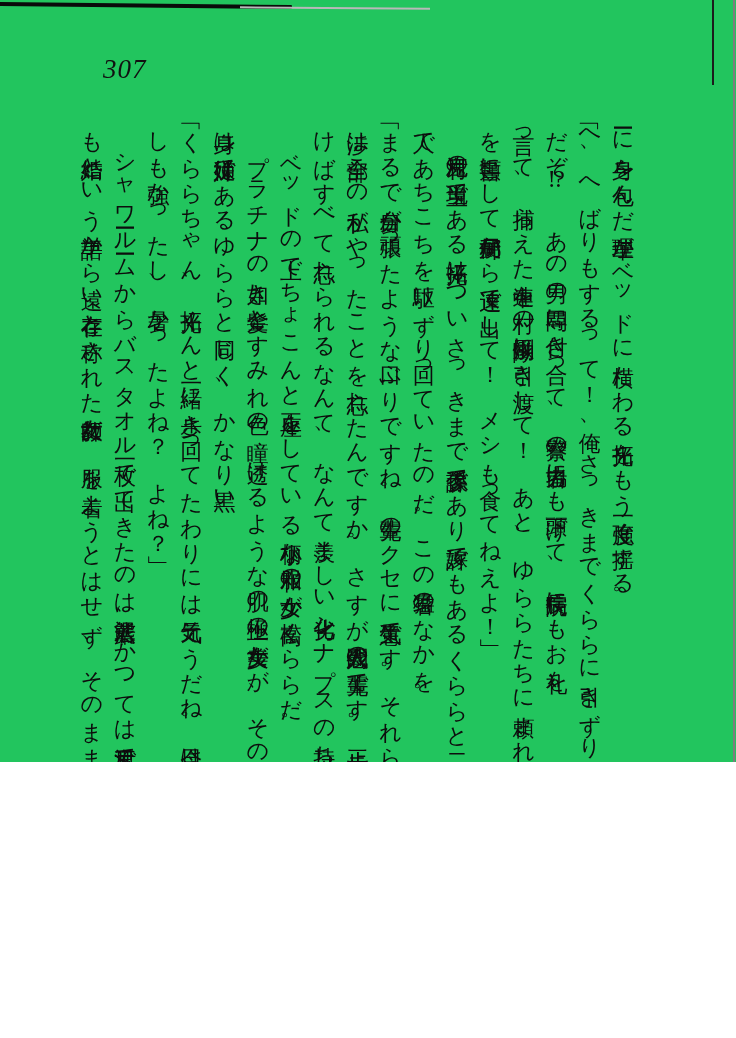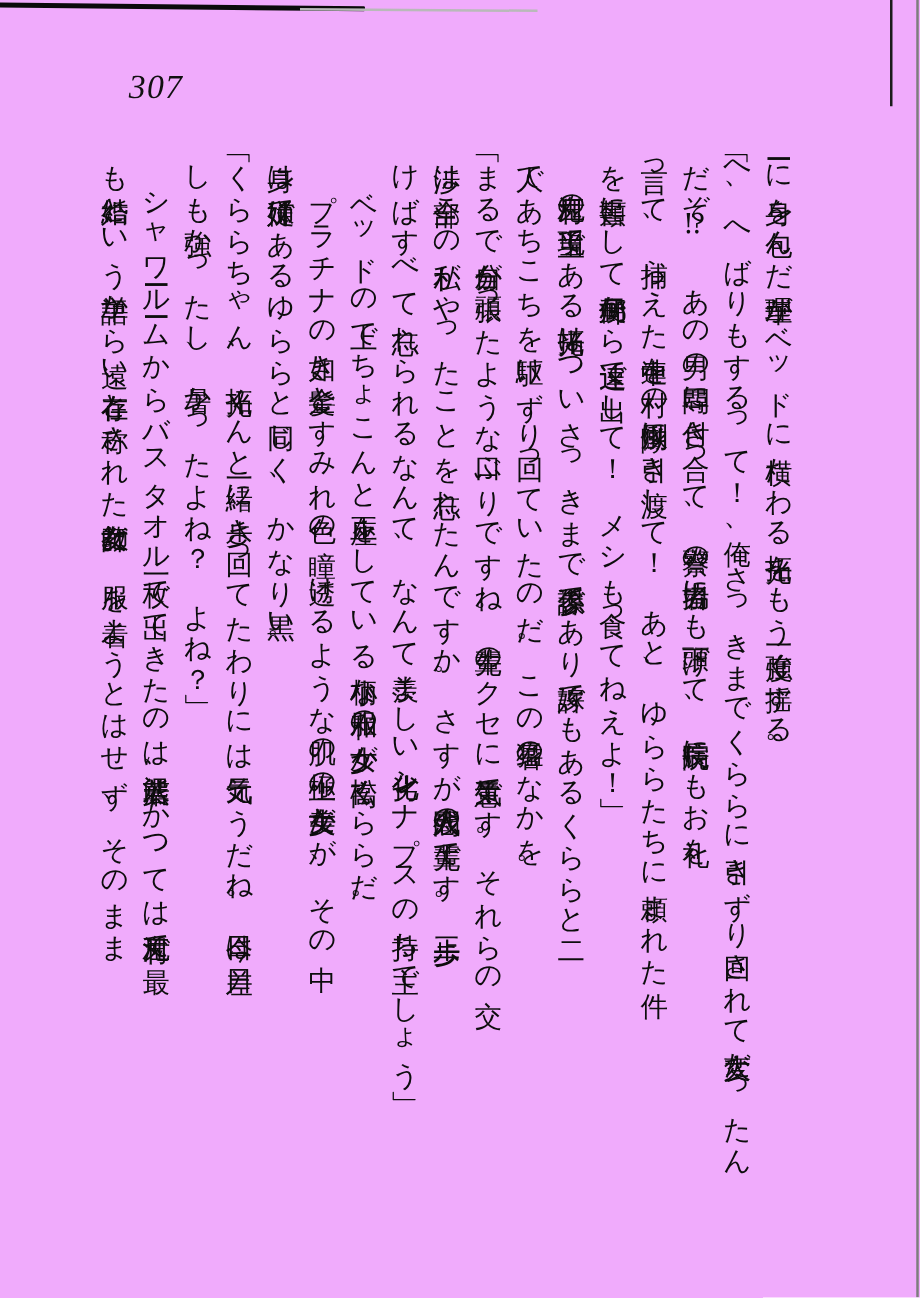--- a/index.html
+++ b/index.html
@@ -3,22 +3,22 @@
 <meta charset="utf-8">
 <style>
   html, body {
     margin: 0;
     padding: 0;
     background: #ffffff;
   }
   .page {
     position: relative;
     width: 736px;
-    height: 1038px;
-    background: #f0abfc;
+    height: 762px;
+    background: #22c55e;
     overflow: hidden;
     font-family: "Liberation Serif", "DejaVu Serif", serif;
   }
   
   .artifact-top {
     position: absolute;
     top: 2px;
     left: -4px;
     width: 296px;
     height: 4px;

